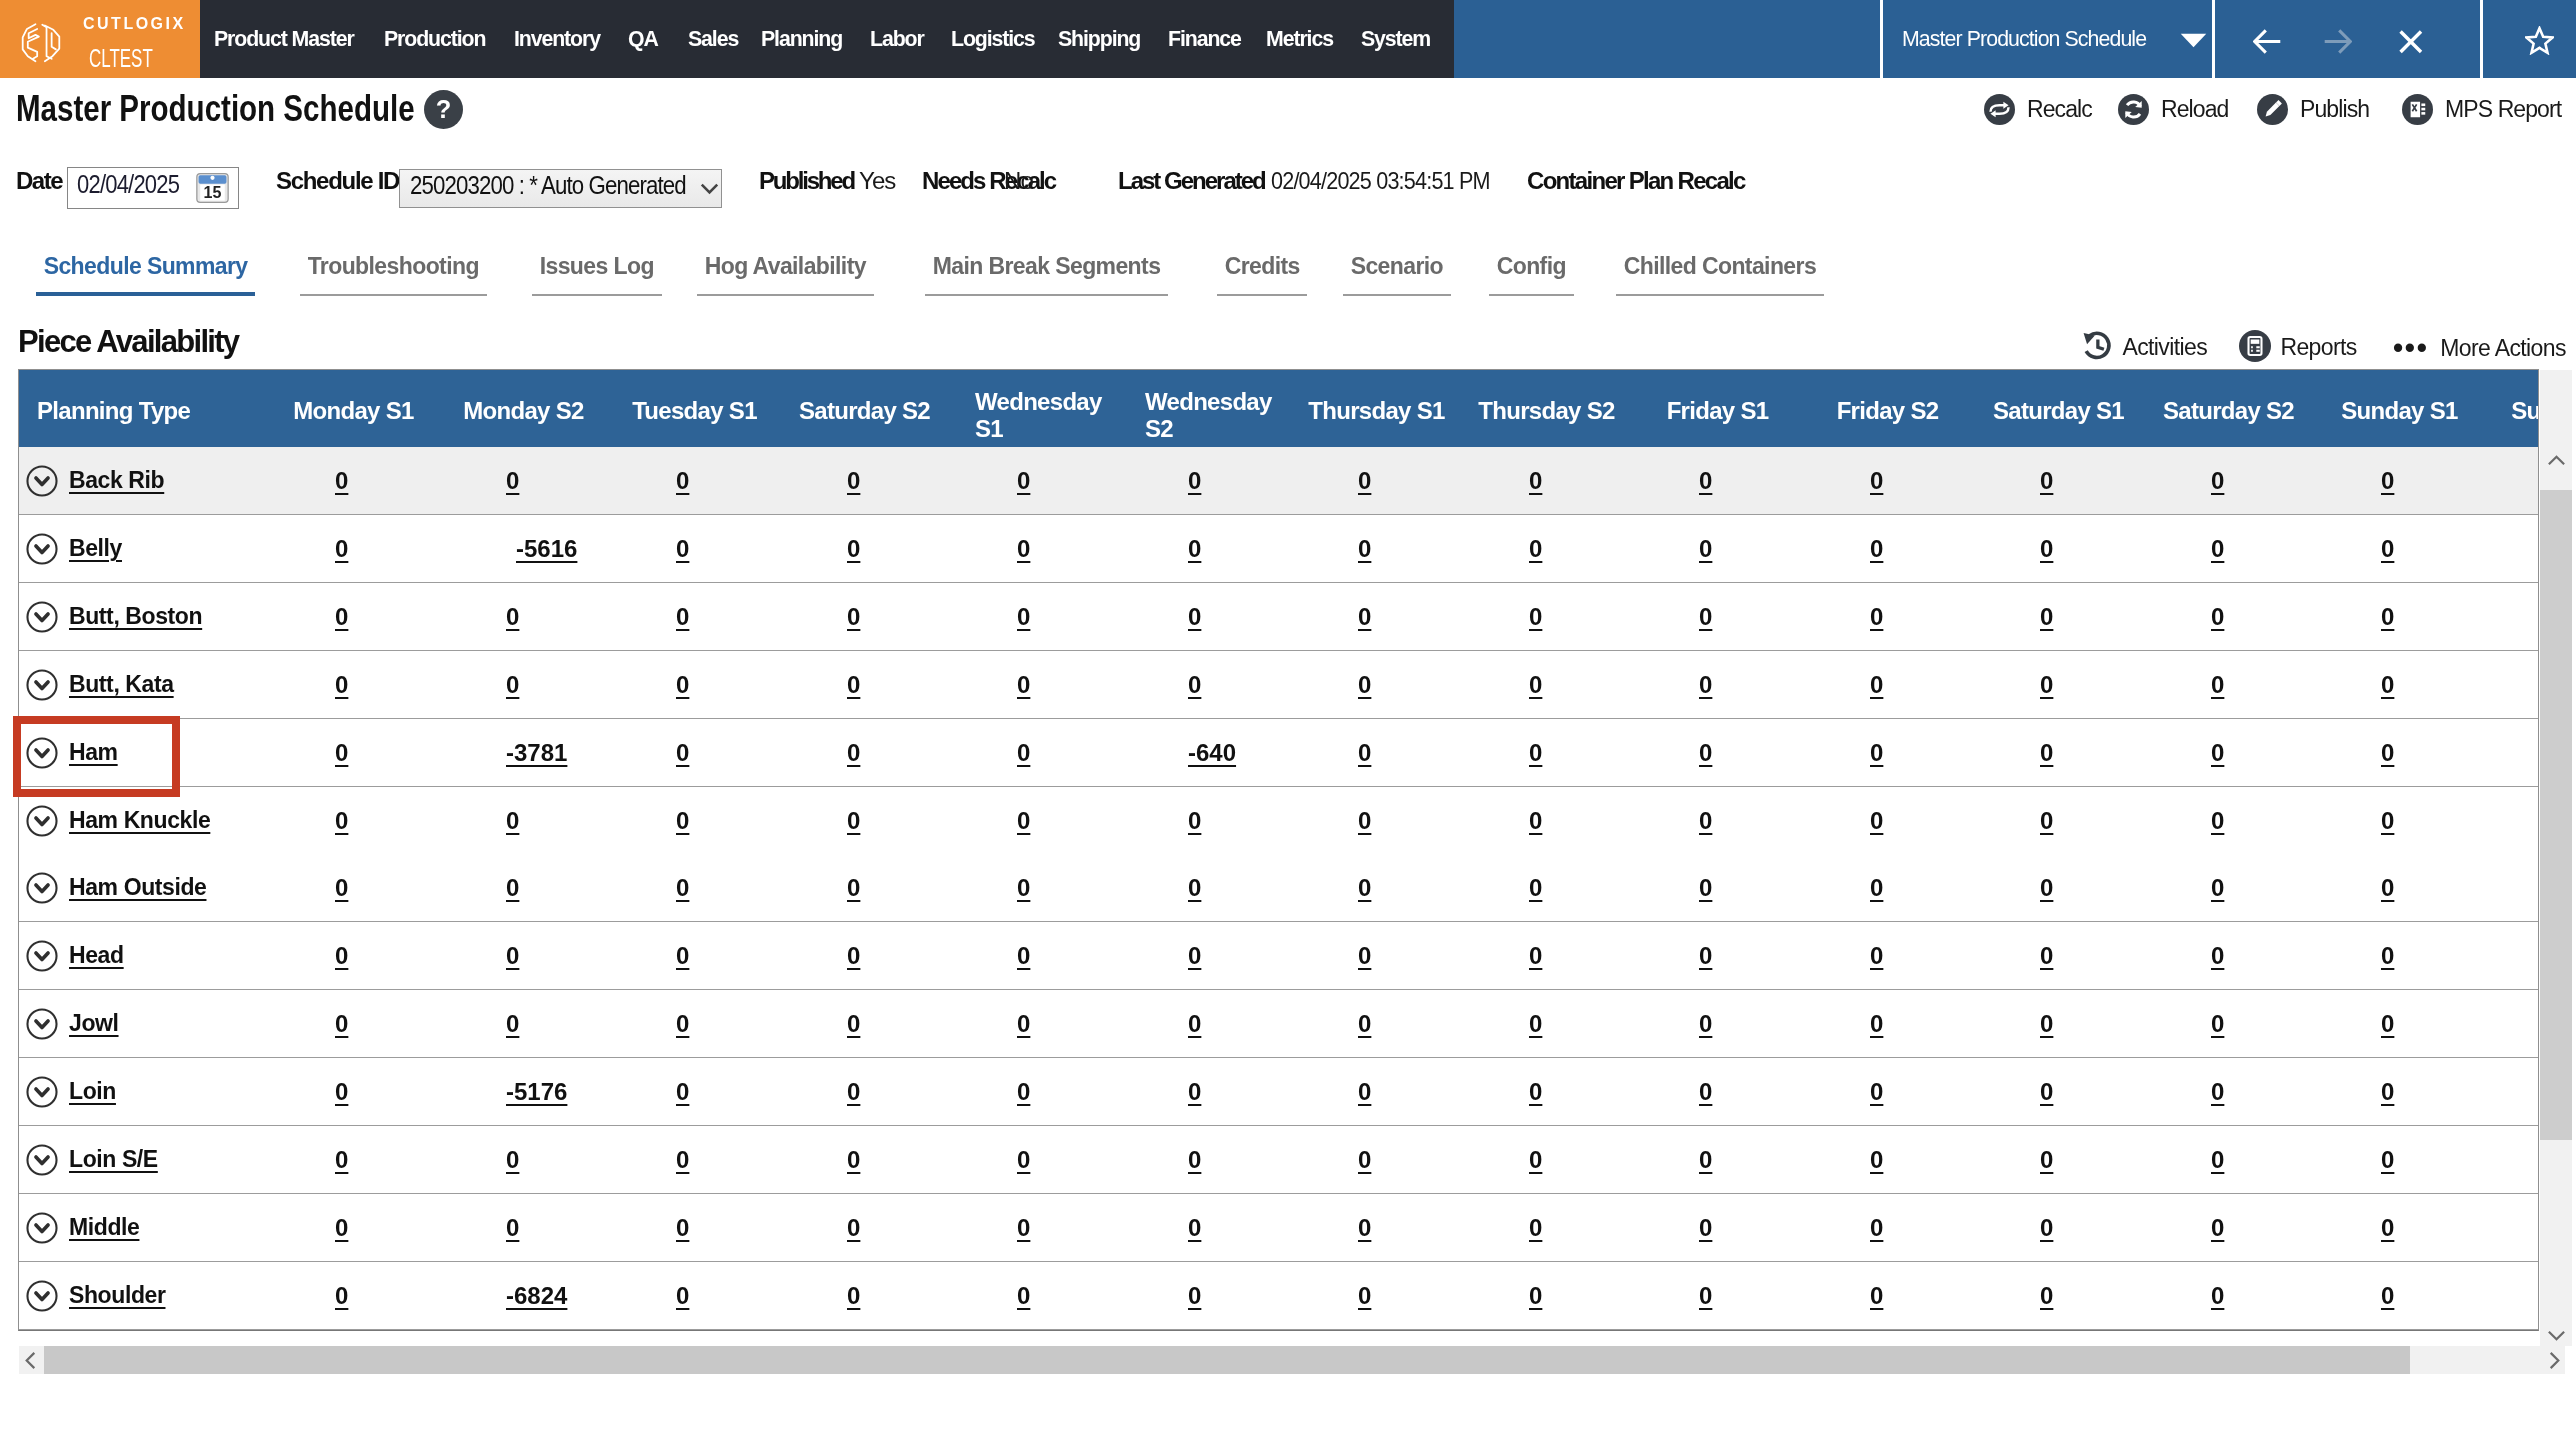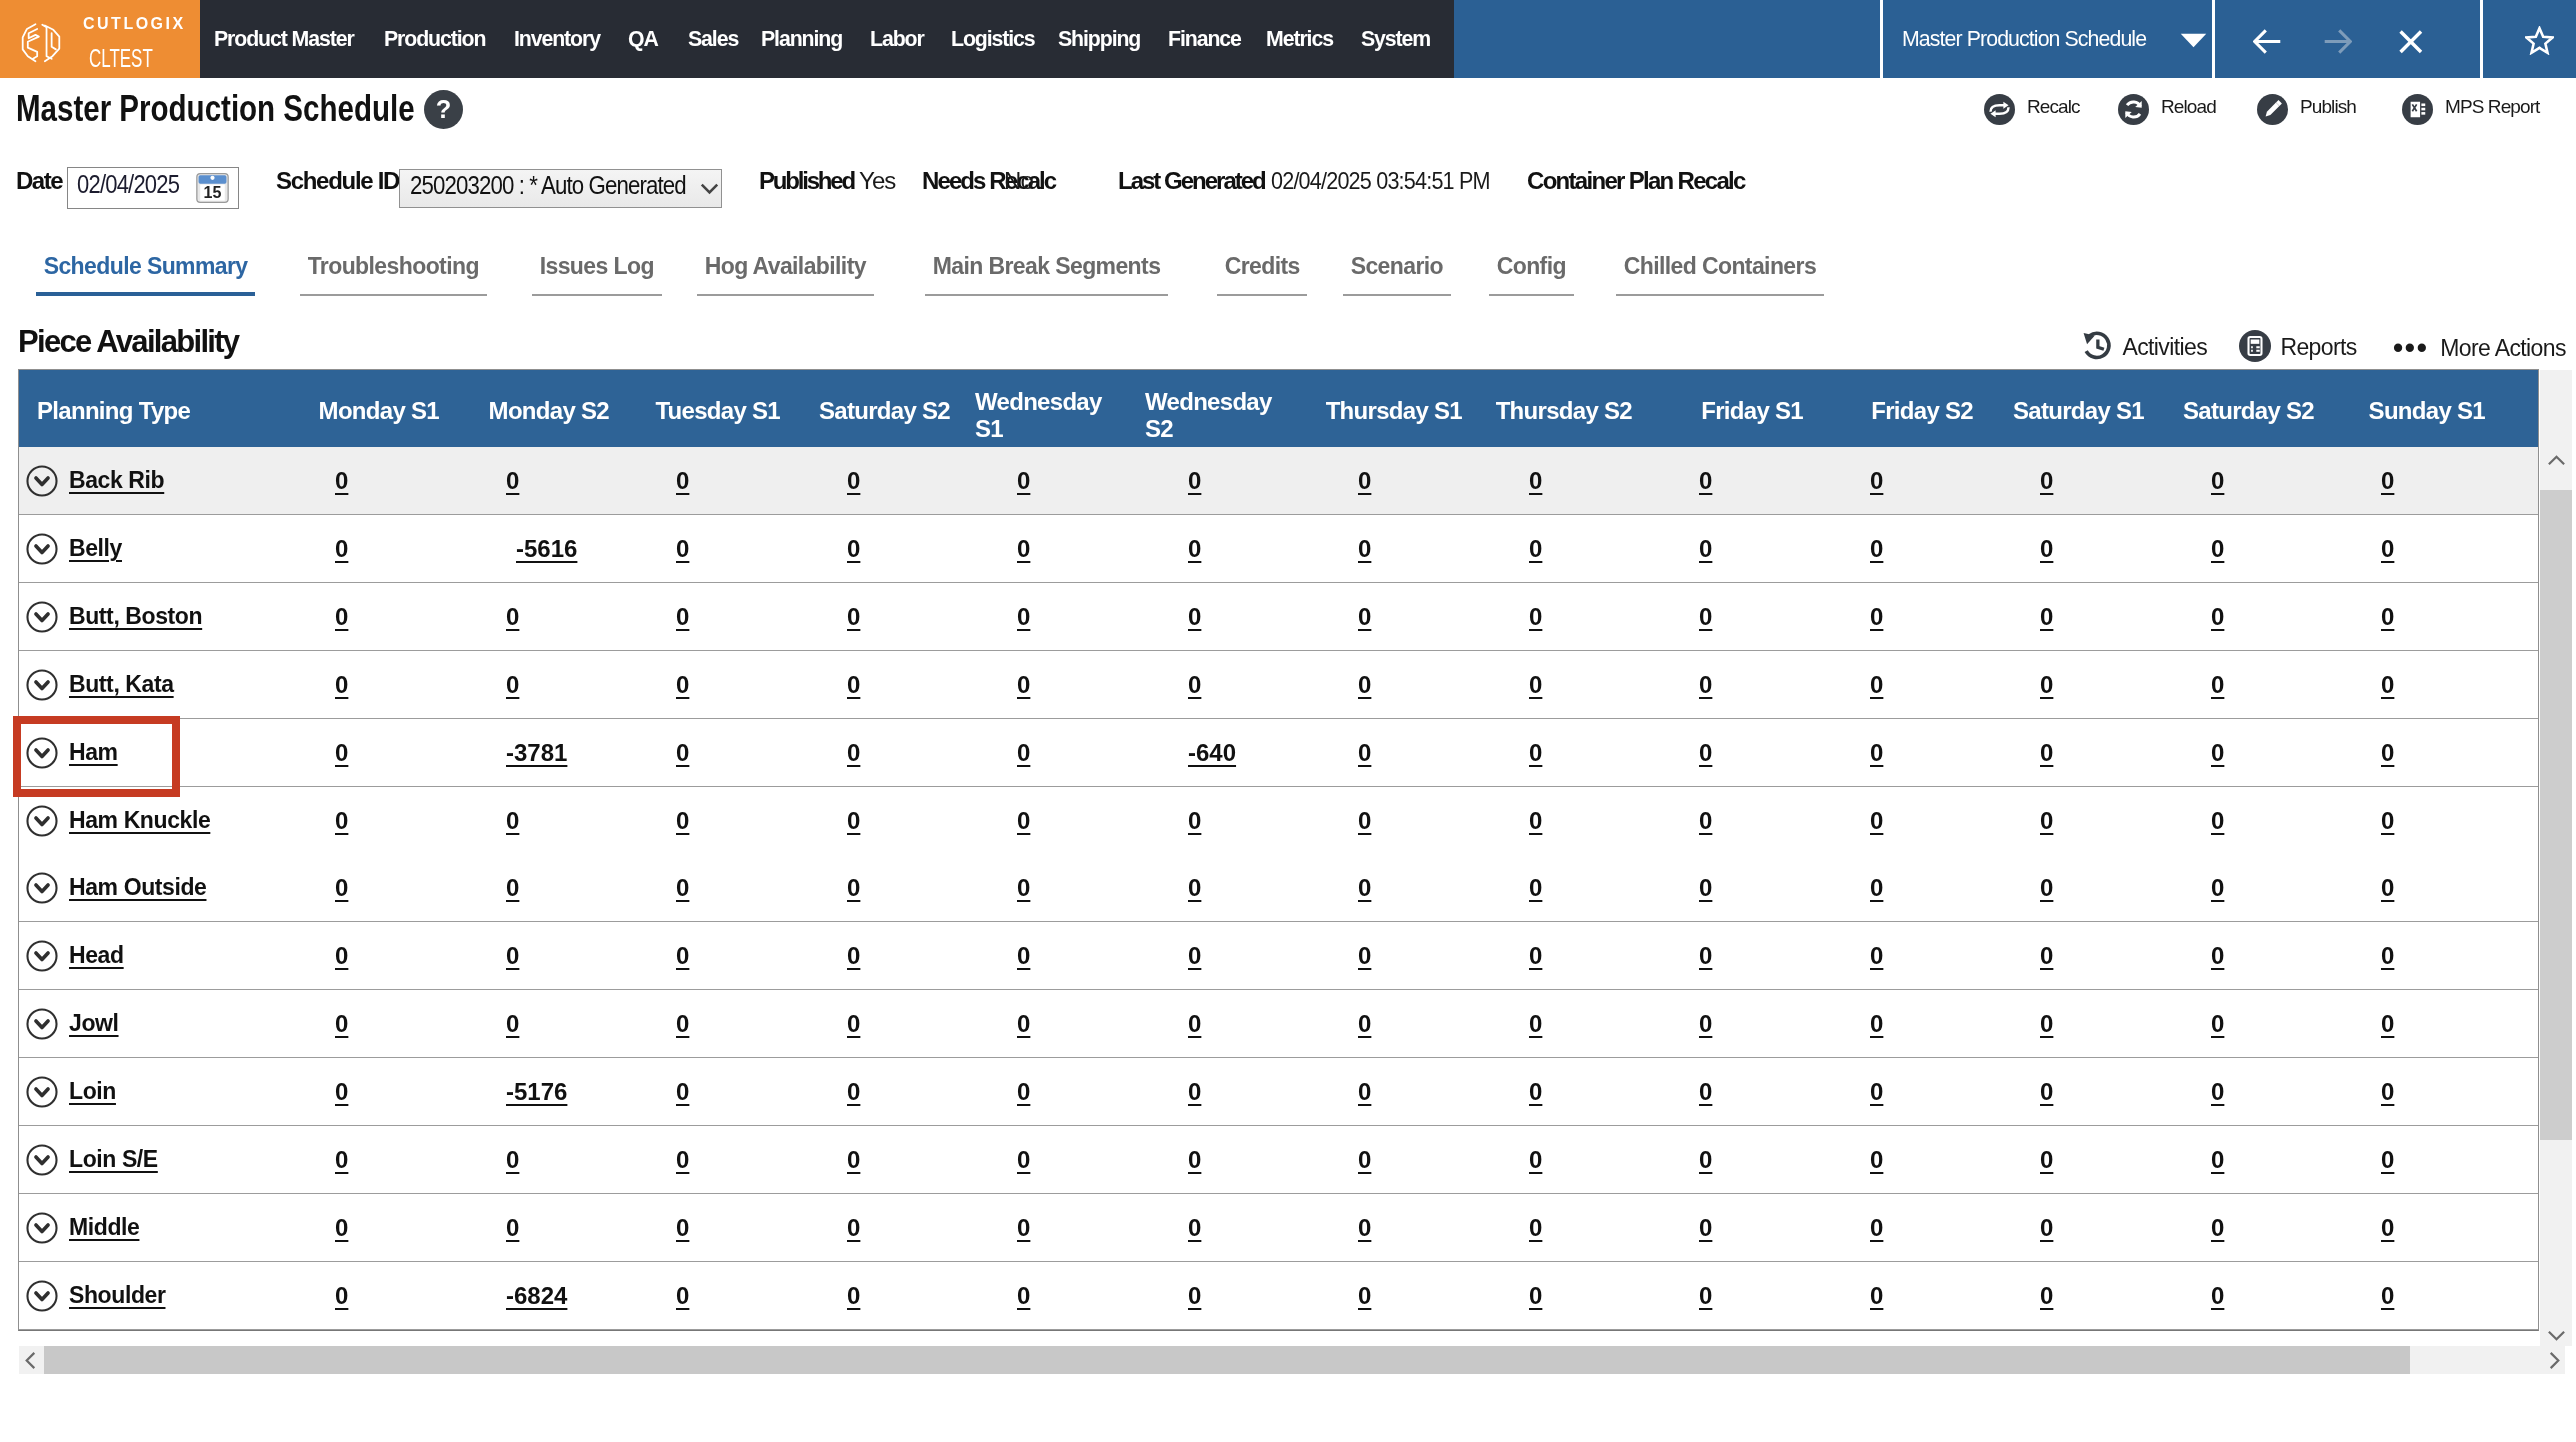--- a/index.html
+++ b/index.html
@@ -14,37 +14,37 @@
 .brand-name{position:absolute;left:83px;top:15.4px;color:#fff;font-weight:bold;font-size:16px;letter-spacing:2.5px}
 .brand-sub{position:absolute;left:89px;top:43px;color:#fff;font-size:26.5px;transform:scaleX(0.64);transform-origin:left}
 .mi{position:absolute;top:0;height:78px;line-height:79px;color:#fff;font-weight:bold;font-size:21.3px;letter-spacing:-1.1px;white-space:nowrap}
 #goto{position:absolute;left:1472px;top:16px;width:392px;height:49px;background:#fff;border:0.9px solid #c8c8c8}
 #goto span{position:absolute;left:12.8px;top:6.8px;font-style:italic;color:#9a9a9a;font-size:24px;letter-spacing:-2px}
 .navsep{position:absolute;top:0;width:2.6px;height:78px;background:#fff}
 #navscreen{position:absolute;left:1902px;top:0;height:78px;line-height:79px;color:#fff;font-size:21.3px;letter-spacing:-0.9px;white-space:nowrap}
 
 #title{position:absolute;left:16px;top:88px;font-size:36px;font-weight:bold;color:#111;white-space:nowrap;transform:scaleX(0.82);transform-origin:left}
 .actbtn{position:absolute;top:94px;height:32px;white-space:nowrap}
-.actbtn .lbl{position:absolute;top:1.7px;font-size:19px;letter-spacing:-0.9px;color:#1a1a1a}
+.actbtn .lbl{position:absolute;top:1.7px;font-size:23px;letter-spacing:-0.9px;color:#1a1a1a}
 
 .flabel{position:absolute;top:167px;font-size:24px;font-weight:bold;color:#111;letter-spacing:-1px;white-space:nowrap}
 .fval{position:absolute;top:167px;font-size:24px;color:#1a1a1a;letter-spacing:-0.9px;white-space:nowrap}
 #datebox{position:absolute;left:67px;top:167px;width:172px;height:42px;background:#fff;border:1.7px solid #868686}
 #datebox .dt{position:absolute;left:9.4px;top:1.7px;font-size:25px;color:#1c1c2e;letter-spacing:-0.9px;transform:scaleX(0.88);transform-origin:left}
 #selbox{position:absolute;left:399px;top:169px;width:323px;height:39px;background:linear-gradient(#f4f4f4,#e9e9e9);border:1.7px solid #919191}
 #selbox .dt{position:absolute;left:10.2px;top:0.9px;font-size:25px;color:#111;letter-spacing:-1px;white-space:nowrap;transform:scaleX(0.89);transform-origin:left}
 
 .tab{position:absolute;top:253px;height:43px;font-size:23px;font-weight:bold;letter-spacing:-0.6px;color:#6a6a6a;padding:0 7.7px;border-bottom:2.6px solid #9b9b9b;white-space:nowrap}
 .tab.active{color:#2d66a3;border-bottom:4.3px solid #2a6097}
 #pat{position:absolute;left:18px;top:324px;font-size:31px;font-weight:bold;letter-spacing:-1.7px;color:#111;white-space:nowrap}
 .miniact{position:absolute;top:330px;font-size:23px;letter-spacing:-0.6px;color:#1a1a1a;white-space:nowrap}
 
 #tbl{position:absolute;left:18px;top:369px;width:2521px;height:962px;border:0.9px solid #8f8f8f;border-bottom:1.7px solid #777;background:#0f172a;overflow:hidden}
 #thead{position:absolute;left:0;top:0;width:2731px;height:77px;background:#2e6396}
-.th{position:absolute;top:26.5px;width:171px;text-align:right;color:#fff;font-size:24px;font-weight:bold;letter-spacing:-0.7px;white-space:nowrap}
+.th{position:absolute;top:26.5px;width:171px;text-align:center;color:#fff;font-size:24px;font-weight:bold;letter-spacing:-0.7px;white-space:nowrap}
 .thw{position:absolute;top:19px;color:#fff;font-size:24px;font-weight:bold;letter-spacing:-0.7px;line-height:26.5px;text-align:left;white-space:nowrap}
 .row{position:absolute;left:0;width:2731px;height:68px;border-bottom:0.9px solid #9c9c9c;background:#fff}
 .row.gray{background:#efefef}
 .row .chev{position:absolute;left:6.8px;top:18px}
 .row .rl{position:absolute;left:50px;top:0;line-height:67px;font-size:23px;font-weight:bold;letter-spacing:-0.4px;color:#111;text-decoration:underline;text-decoration-thickness:2.1px;text-underline-offset:4.3px;white-space:nowrap}
 .row .v{position:absolute;top:0;line-height:67px;font-size:24px;font-weight:bold;color:#111;text-decoration:underline;text-decoration-thickness:2.1px;text-underline-offset:4.3px;white-space:nowrap}
 
 #vsb{position:absolute;left:2540px;top:370px;width:32px;height:976px;background:#f1f1f1}
 #vsb .thumb{position:absolute;left:0;top:120px;width:32px;height:650px;background:#cdcdcd}
 #hsb{position:absolute;left:19px;top:1346px;width:2546px;height:28px;background:#f1f1f1}

